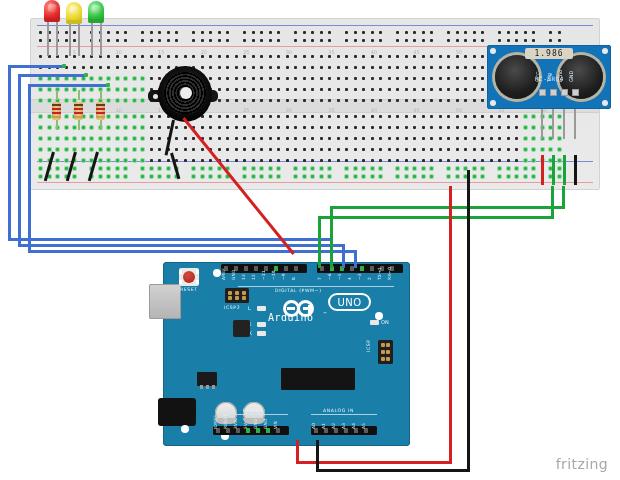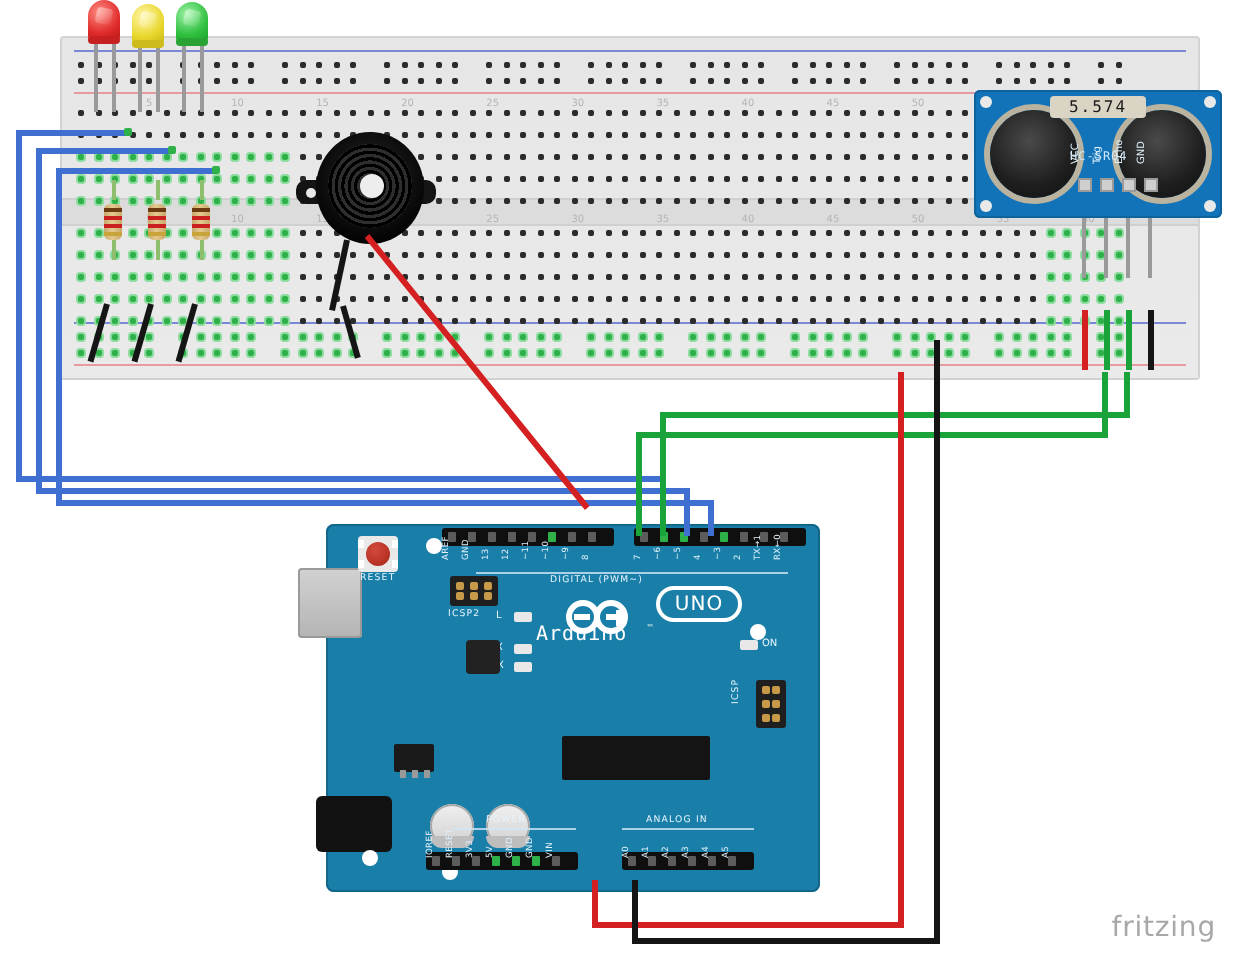--- a/index.html
+++ b/index.html
@@ -1080,21 +1080,21 @@
   <div class="abs" style="left:170px;top:153px;width:3px;height:27px;background:#151515;transform:rotate(-16deg);transform-origin:top center;"></div>
 
   <div id="sonar" class="abs">
     <div class="sonar-can" style="left:8px;"></div>
     <div class="sonar-can" style="left:72px;"></div>
     <div class="sonar-screw" style="left:3px;top:3px;"></div>
     <div class="sonar-screw" style="left:115px;top:3px;"></div>
     <div class="sonar-screw" style="left:3px;top:55px;"></div>
     <div class="sonar-screw" style="left:115px;top:55px;"></div>
     <div class="sonar-disp">
-      <span>5.574</span>
+      <span>1.986</span>
     </div>
     <div class="sonar-part">HC-SR04</div>
     <div class="sonar-pad" style="left:52px;"></div>
     <div class="sonar-pad" style="left:63px;"></div>
     <div class="sonar-pad" style="left:74px;"></div>
     <div class="sonar-pad" style="left:85px;"></div>
     <div class="sonar-plabel" style="left:54px;">VCC</div>
     <div class="sonar-plabel" style="left:65px;">Trig</div>
     <div class="sonar-plabel" style="left:76px;">Echo</div>
     <div class="sonar-plabel" style="left:87px;">GND</div>

